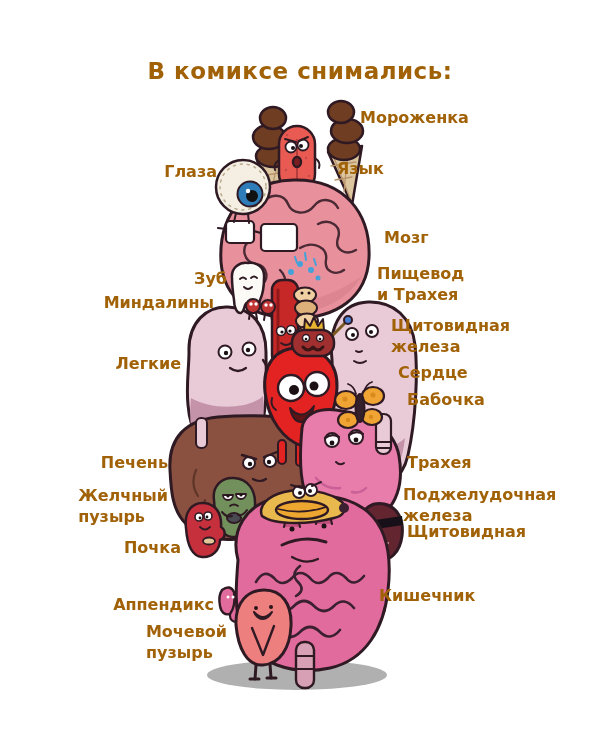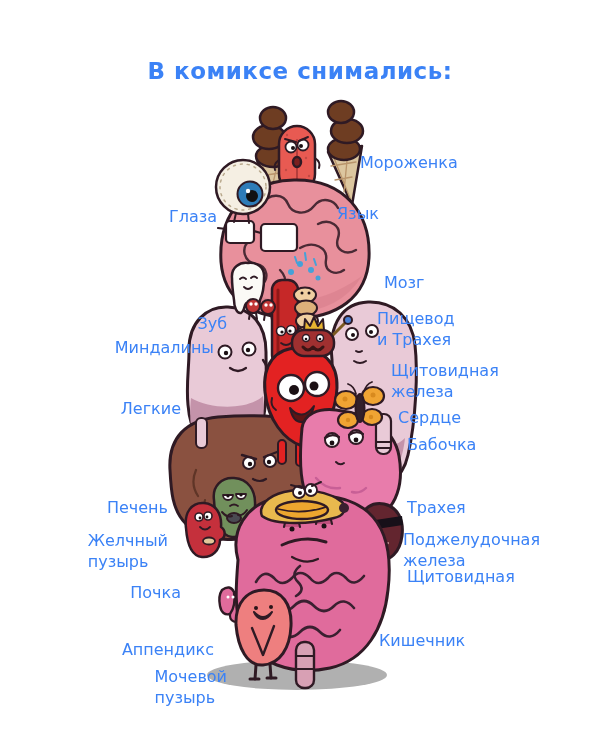--- a/index.html
+++ b/index.html
@@ -1,25 +1,25 @@
 <!DOCTYPE html>
 <html><head>
 <meta charset="utf-8">
 <style>
   html,body{margin:0;padding:0;background:#fff;}
   .page{
     position:relative;width:600px;height:750px;background:#ffffff;overflow:hidden;
-    font-family:"DejaVu Sans","Liberation Sans",sans-serif;color:#3b82f6;
+    font-family:"DejaVu Sans","Liberation Sans",sans-serif;color:#a16207;
   }
   .title{
     position:absolute;top:58px;left:0;width:100%;text-align:center;
     font-size:23px;font-weight:bold;letter-spacing:.5px;
   }
   .label{
-    position:absolute;font-size:16px;font-weight:normal;line-height:21px;white-space:nowrap;margin-top:45px;
+    position:absolute;font-size:16px;font-weight:bold;line-height:21px;white-space:nowrap;
   }
   .label.r{text-align:left;}
   .label span{display:block;}
   svg{position:absolute;top:0;left:0;}
 </style>
 </head>
 <body>
 
 <div class="page">
 

